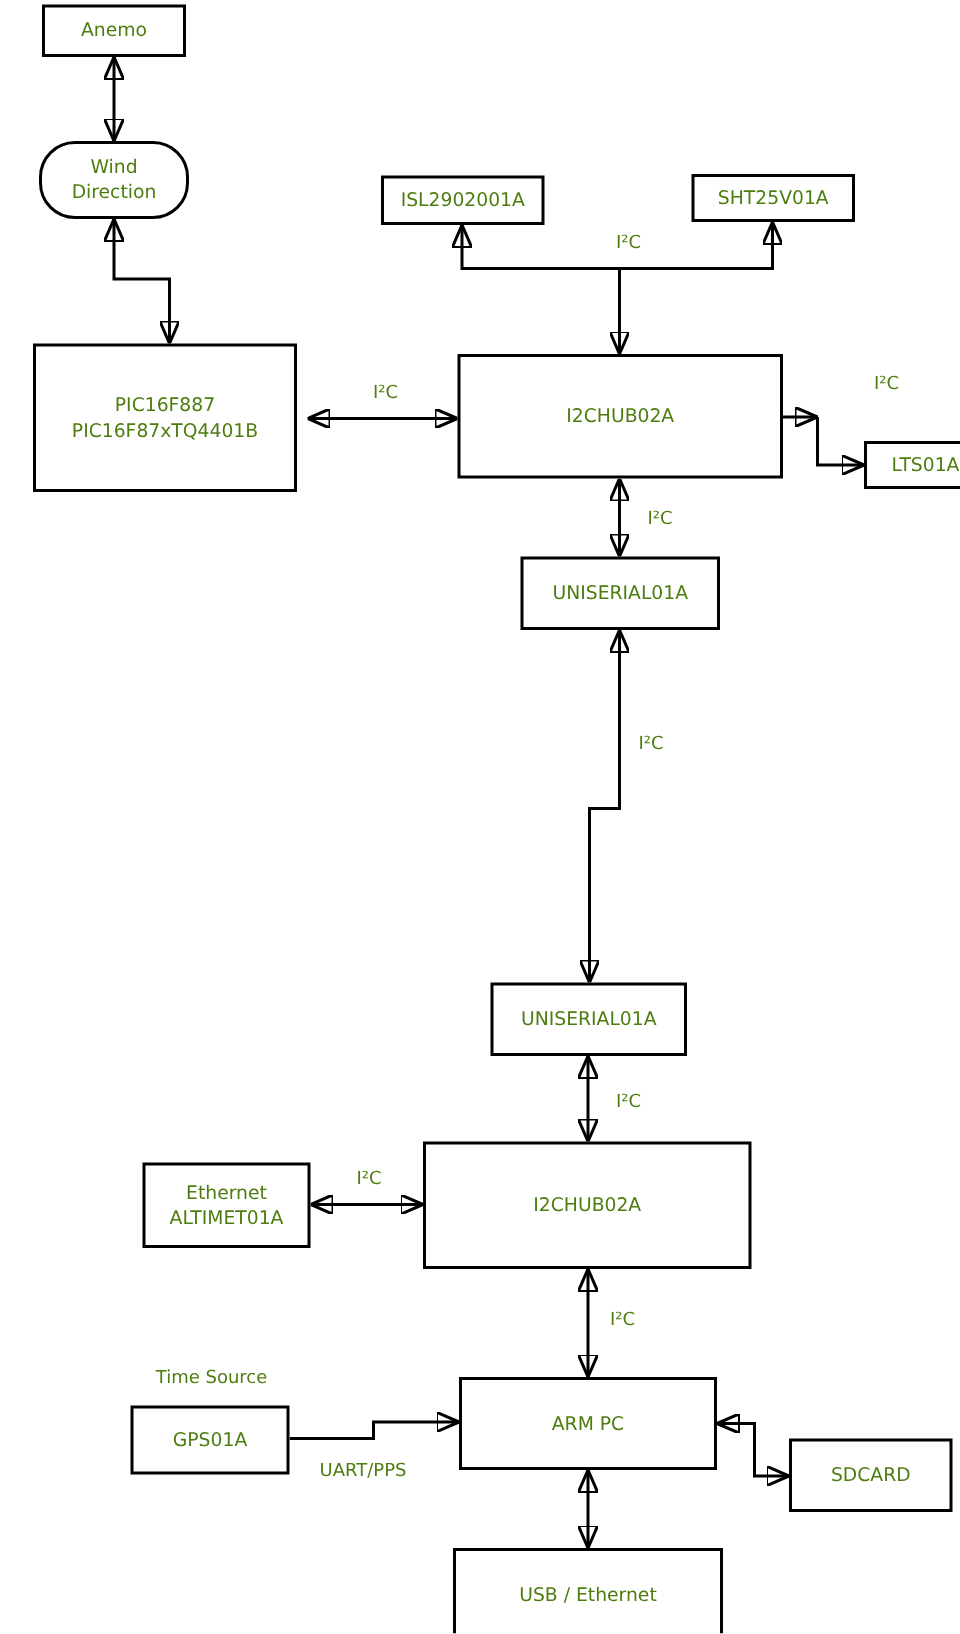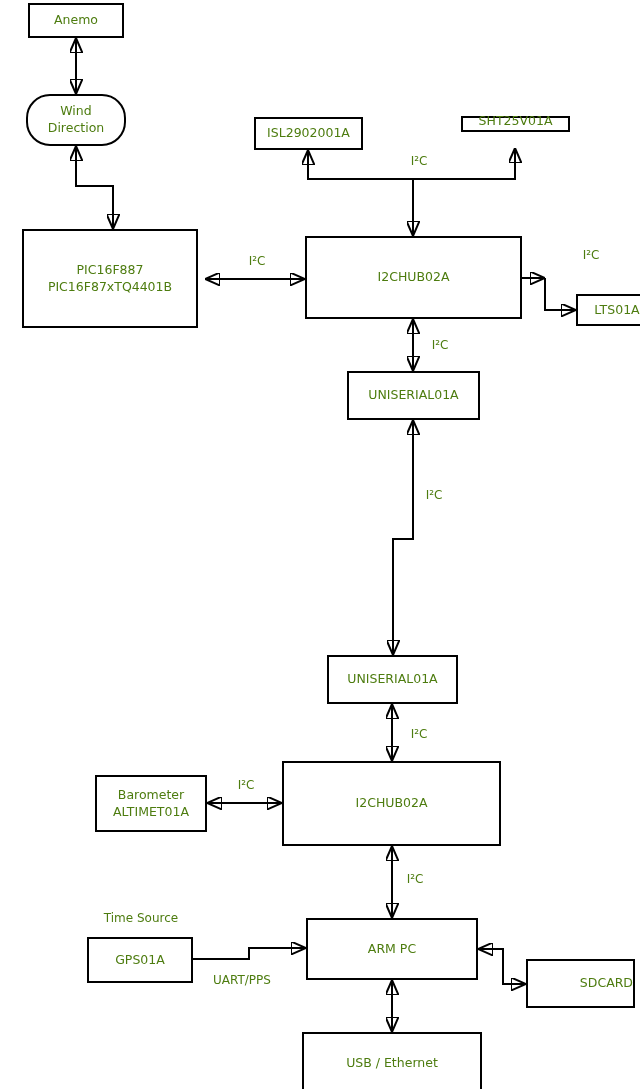--- a/index.html
+++ b/index.html
@@ -58,21 +58,21 @@
 
   <div class="box" style="left:2px;top:229px;width:176px;height:99px;">
     <span>PIC16F887
 PIC16F87xTQ4401B</span>
   </div>
 
   <div class="box" style="left:234px;top:117px;width:109px;height:33px;">
     <span>ISL2902001A</span>
   </div>
 
-  <div class="box" style="left:441px;top:116px;width:109px;height:16px;align-items:flex-end;">
+  <div class="box" style="left:441px;top:116px;width:109px;height:32px;">
     <span>SHT25V01A</span>
   </div>
 
   <div class="box" style="left:285px;top:236px;width:217px;height:83px;">
     <span>I2CHUB02A</span>
   </div>
 
   <div class="box" style="left:556px;top:294px;width:82px;height:32px;">
     <span>LTS01A</span>
   </div>
@@ -83,33 +83,33 @@
 
   <div class="box" style="left:307px;top:655px;width:131px;height:49px;">
     <span>UNISERIAL01A</span>
   </div>
 
   <div class="box" style="left:262px;top:761px;width:219px;height:85px;">
     <span>I2CHUB02A</span>
   </div>
 
   <div class="box" style="left:75px;top:775px;width:112px;height:57px;">
-    <span>Barometer
+    <span>Ethernet
 ALTIMET01A</span>
   </div>
 
   <div class="box" style="left:67px;top:937px;width:106px;height:46px;">
     <span>GPS01A</span>
   </div>
 
   <div class="box" style="left:286px;top:918px;width:172px;height:62px;">
     <span>ARM PC</span>
   </div>
 
-  <div class="box" style="left:506px;top:959px;width:109px;height:49px;justify-content:flex-end;">
+  <div class="box" style="left:506px;top:959px;width:109px;height:49px;">
     <span>SDCARD</span>
   </div>
 
   <div class="box" style="left:282px;top:1032px;width:180px;height:62px;">
     <span>USB / Ethernet</span>
   </div>
 
   <div class="lbl" style="left:399px;top:161px;">I²C</div>
   <div class="lbl" style="left:237px;top:261px;">I²C</div>
   <div class="lbl" style="left:571px;top:255px;">I²C</div>

